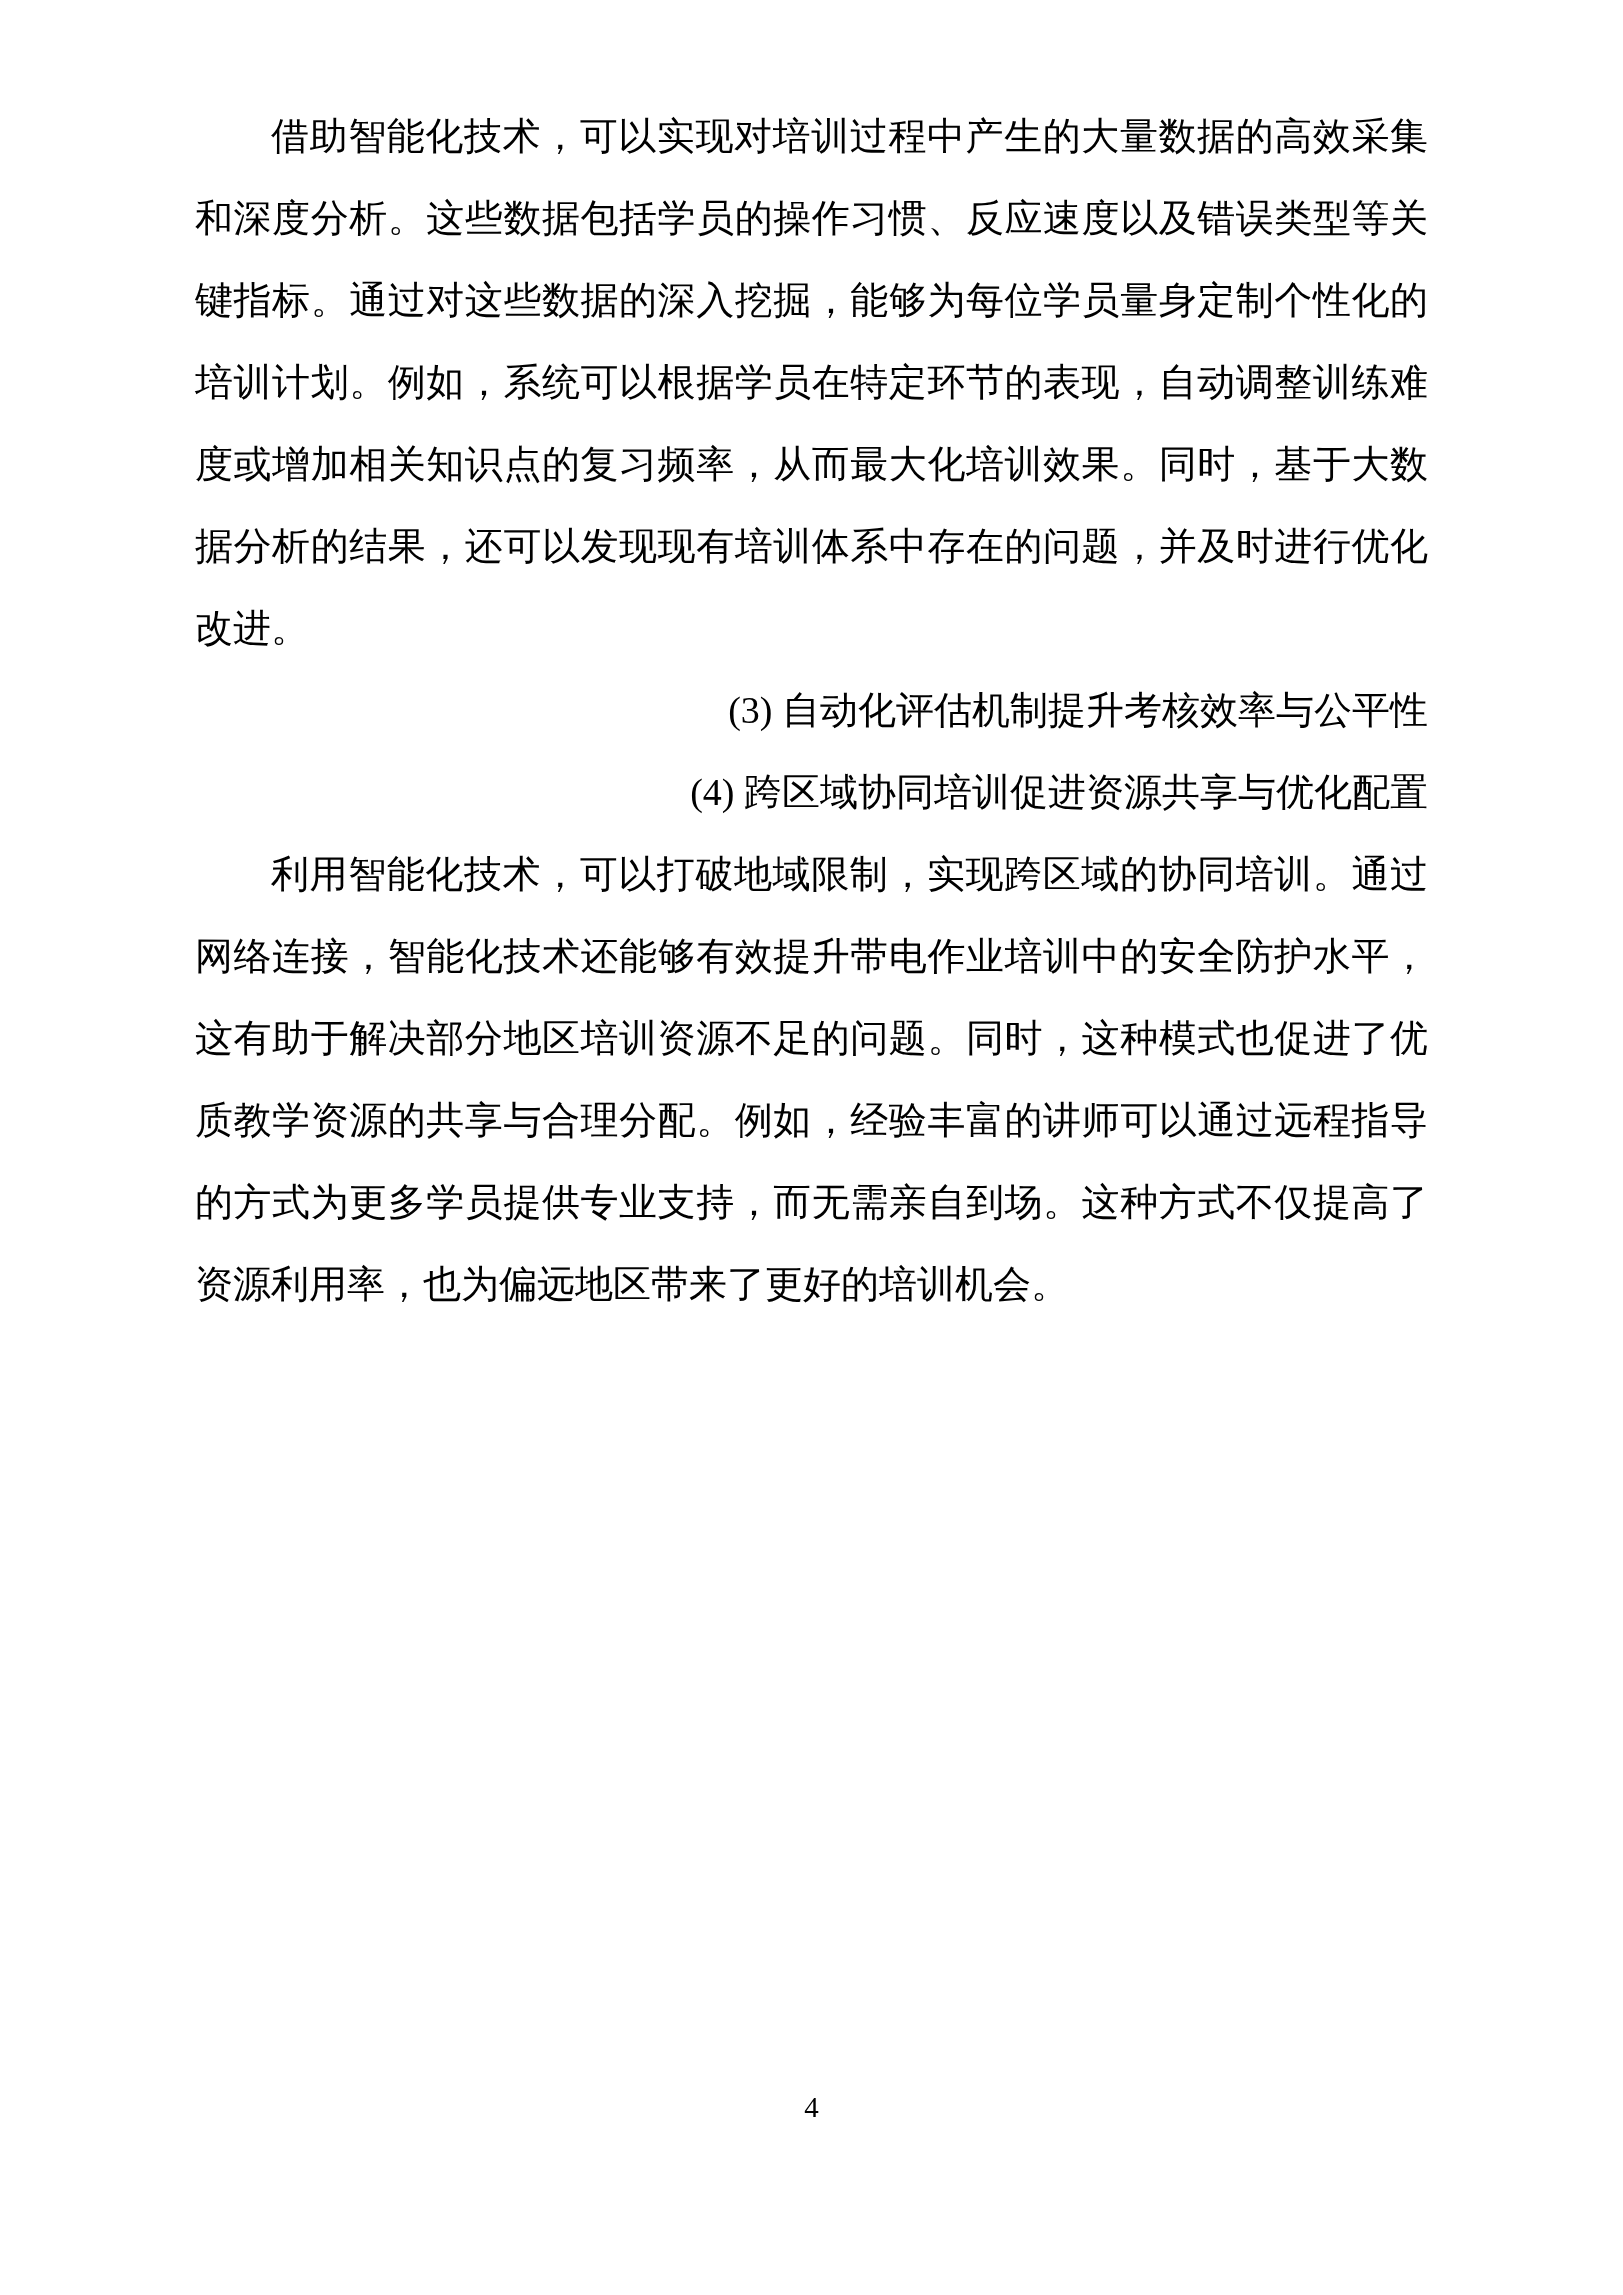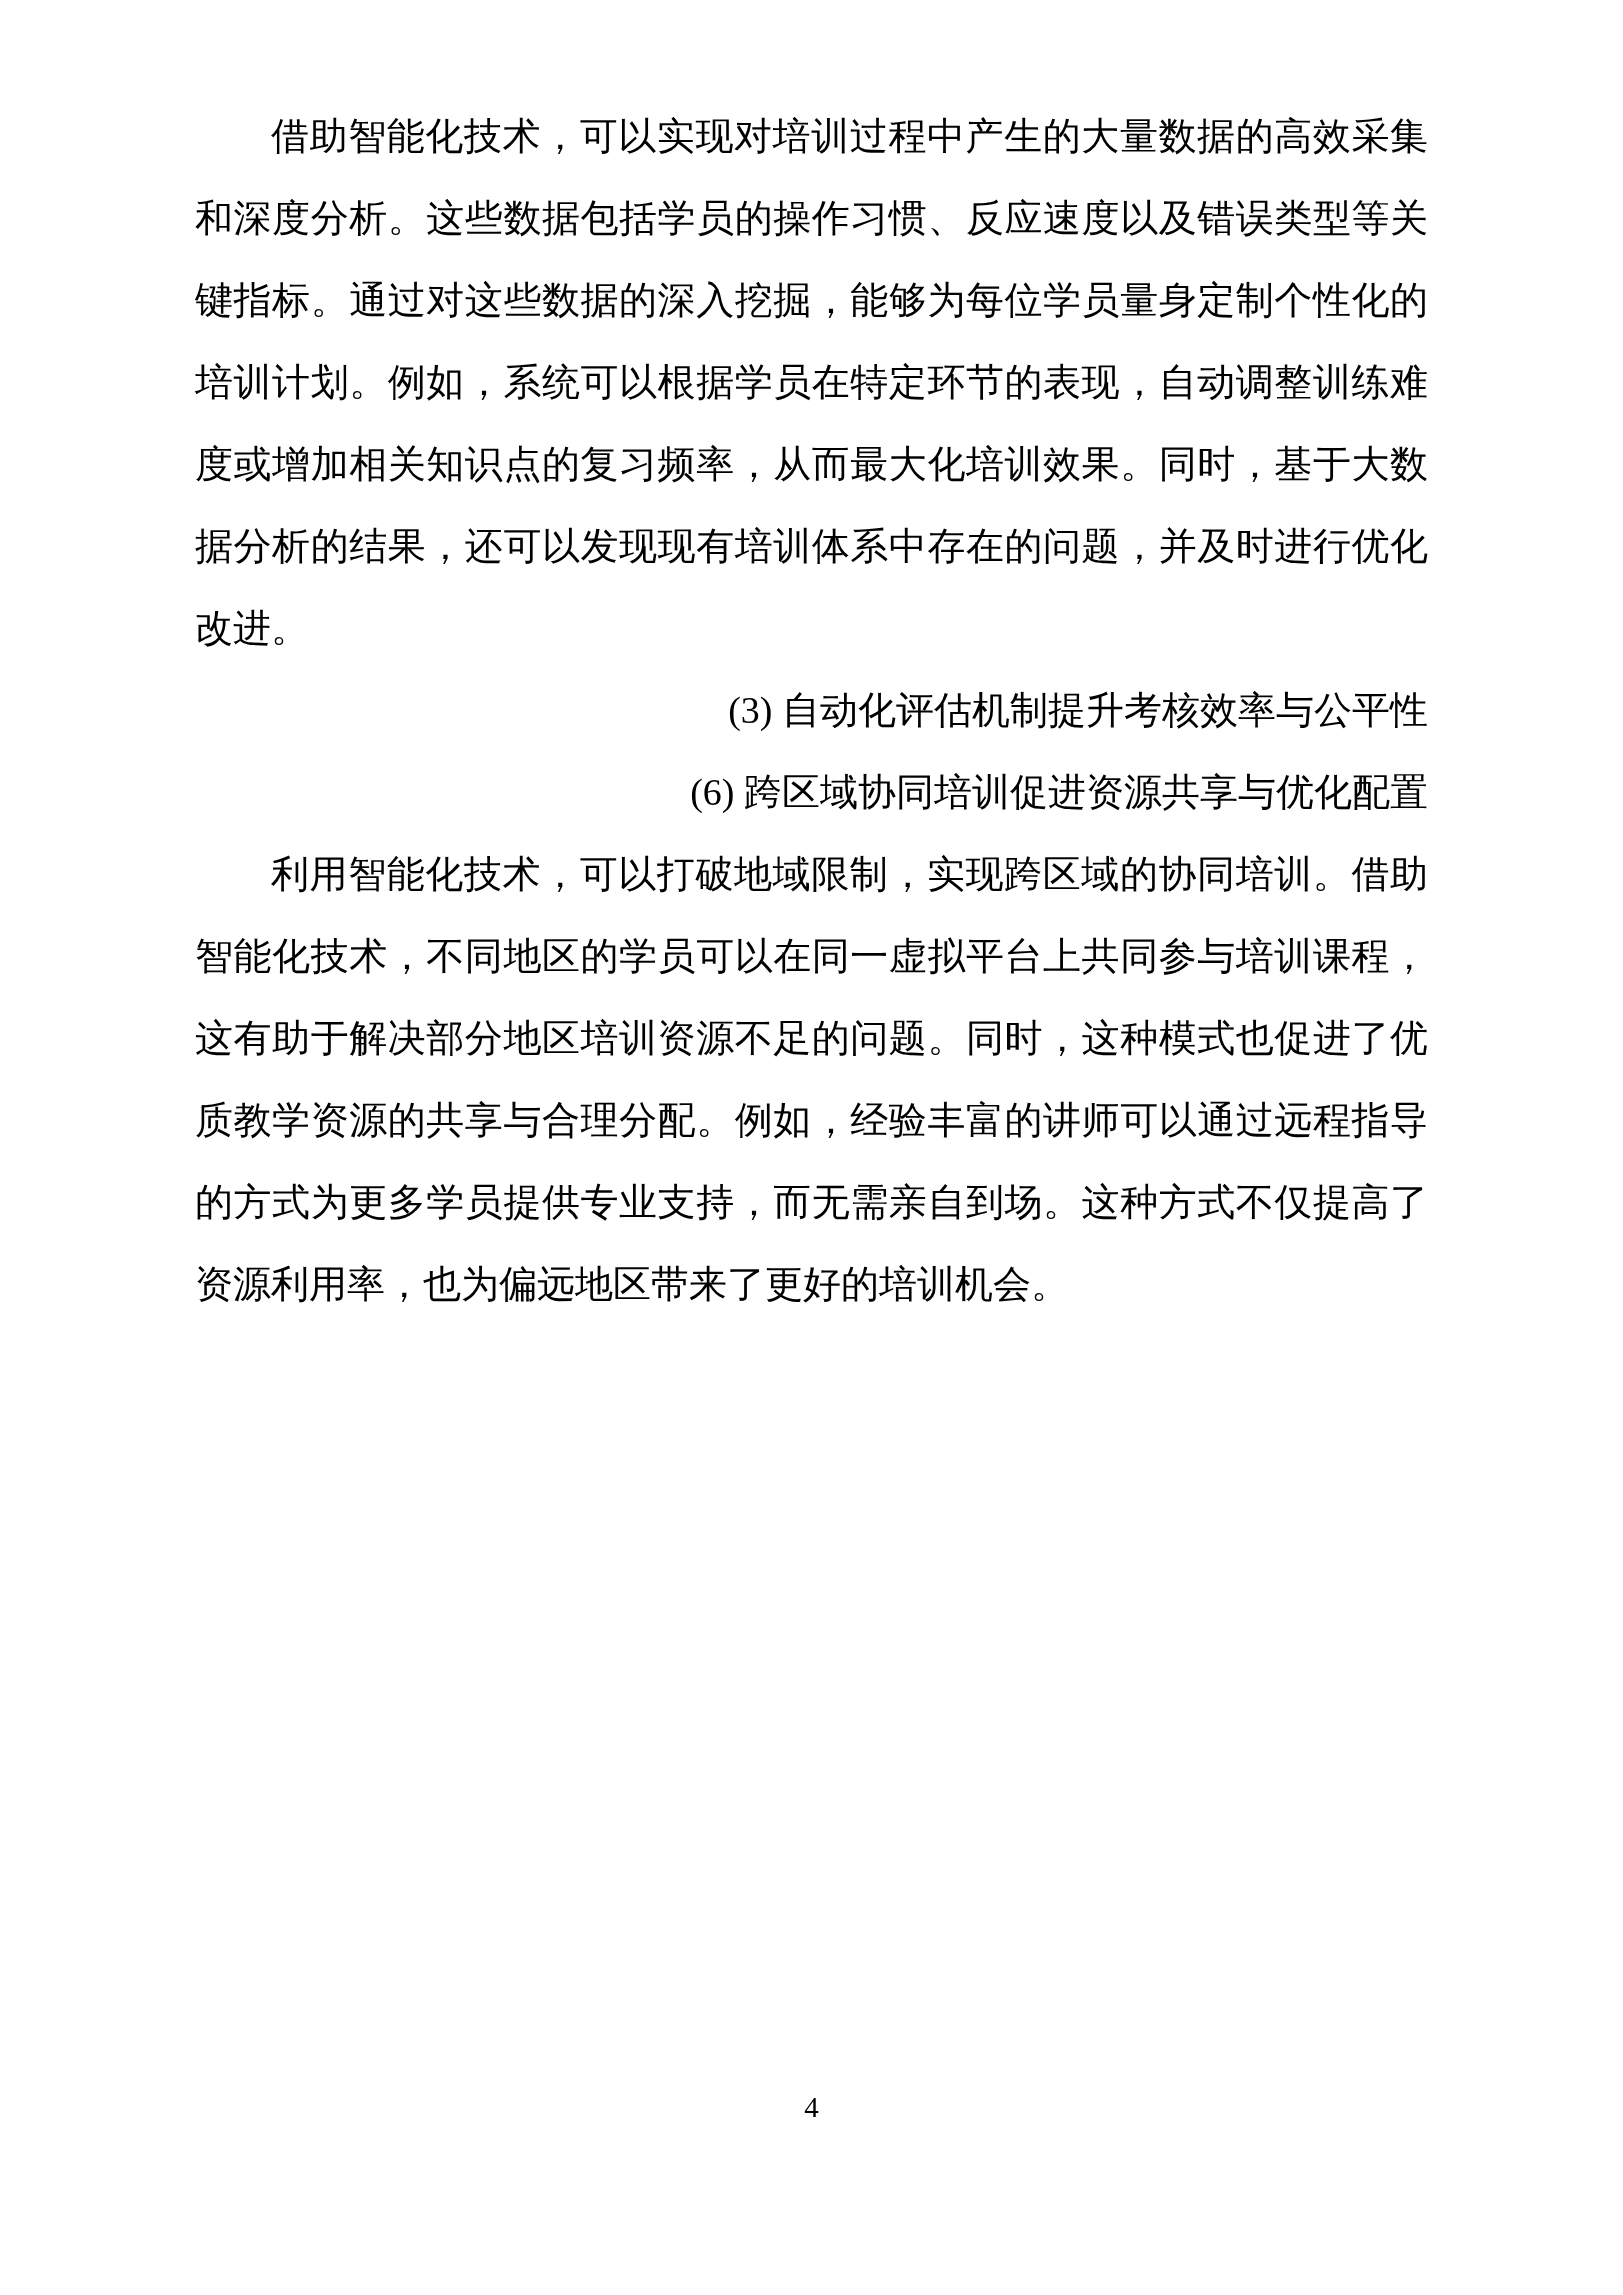--- a/index.html
+++ b/index.html
@@ -56,23 +56,23 @@
 <body>
 
 <div class="page">
 
   <div class="content">
     <p class="doc-block para">借助智能化技术，可以实现对培训过程中产生的大量数据的高效采集和深度分析。这些数据包括学员的操作习惯、反应速度以及错误类型等关键指标。通过对这些数据的深入挖掘，能够为每位学员量身定制个性化的培训计划。例如，系统可以根据学员在特定环节的表现，自动调整训练难度或增加相关知识点的复习频率，从而最大化培训效果。同时，基于大数据分析的结果，还可以发现现有培训体系中存在的问题，并及时进行优化改进。</p>
 
     <p class="doc-block heading">(3) 自动化评估机制提升考核效率与公平性</p>
 
 
-    <p class="doc-block heading">(6) 跨区域协同培训促进资源共享与优化配置</p>
+    <p class="doc-block heading">(4) 跨区域协同培训促进资源共享与优化配置</p>
 
-    <p class="doc-block para">利用智能化技术，可以打破地域限制，实现跨区域的协同培训。借助智能化技术，不同地区的学员可以在同一虚拟平台上共同参与培训课程，这有助于解决部分地区培训资源不足的问题。同时，这种模式也促进了优质教学资源的共享与合理分配。例如，经验丰富的讲师可以通过远程指导的方式为更多学员提供专业支持，而无需亲自到场。这种方式不仅提高了资源利用率，也为偏远地区带来了更好的培训机会。</p>
+    <p class="doc-block para">利用智能化技术，可以打破地域限制，实现跨区域的协同培训。通过网络连接，智能化技术还能够有效提升带电作业培训中的安全防护水平，这有助于解决部分地区培训资源不足的问题。同时，这种模式也促进了优质教学资源的共享与合理分配。例如，经验丰富的讲师可以通过远程指导的方式为更多学员提供专业支持，而无需亲自到场。这种方式不仅提高了资源利用率，也为偏远地区带来了更好的培训机会。</p>
 
 
   </div>
 
   <div class="footer">
     <span class="page-number">4</span>
   </div>
 
 </div>
 

